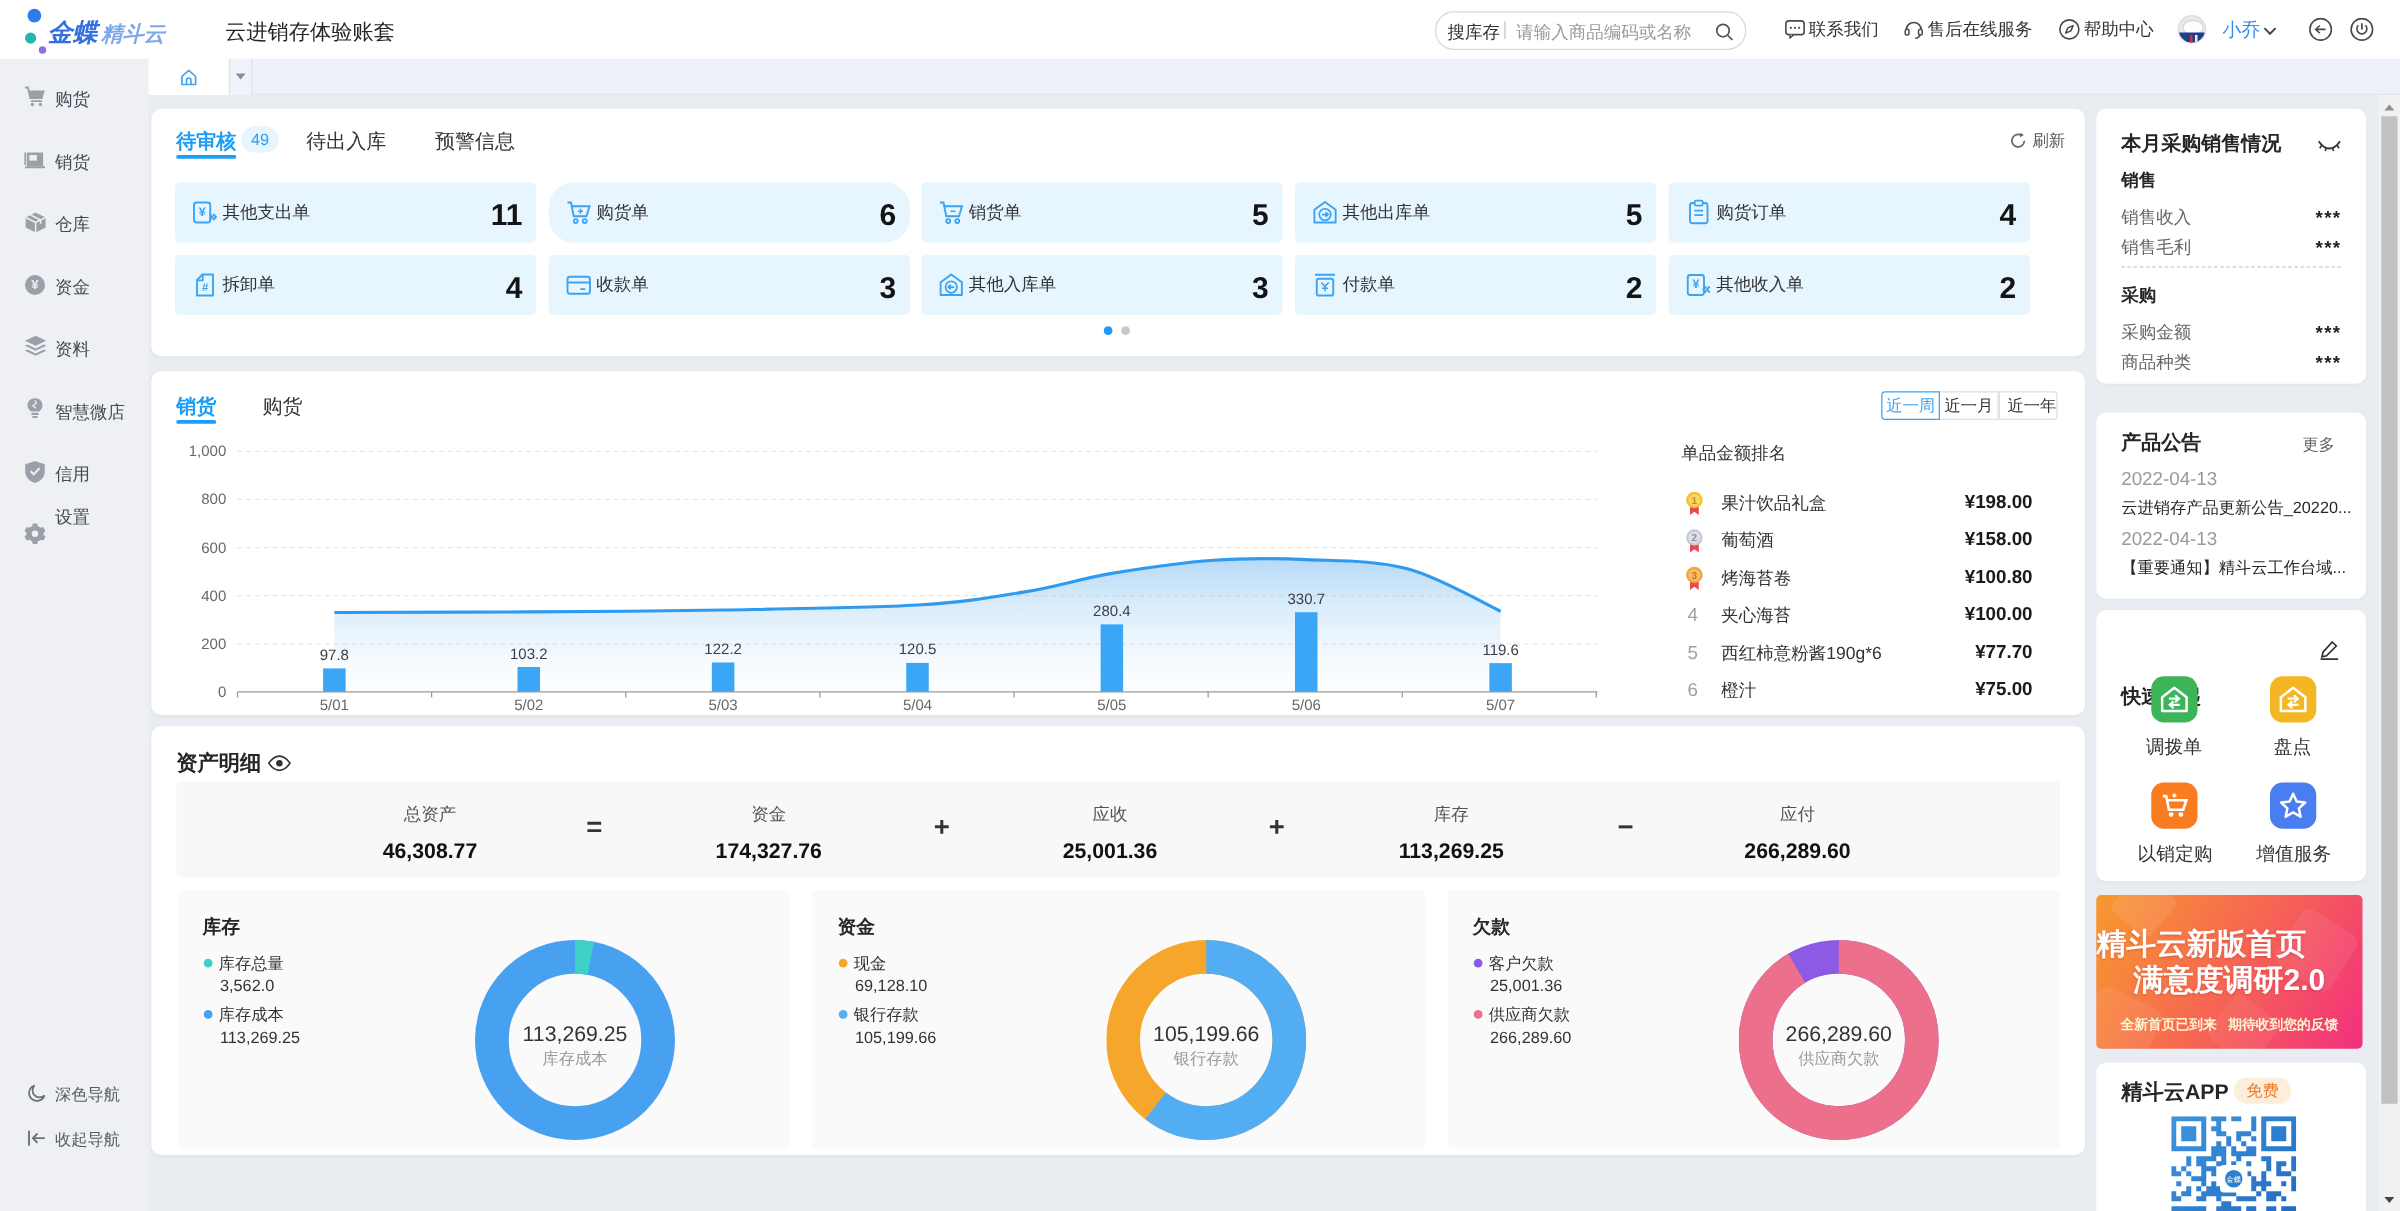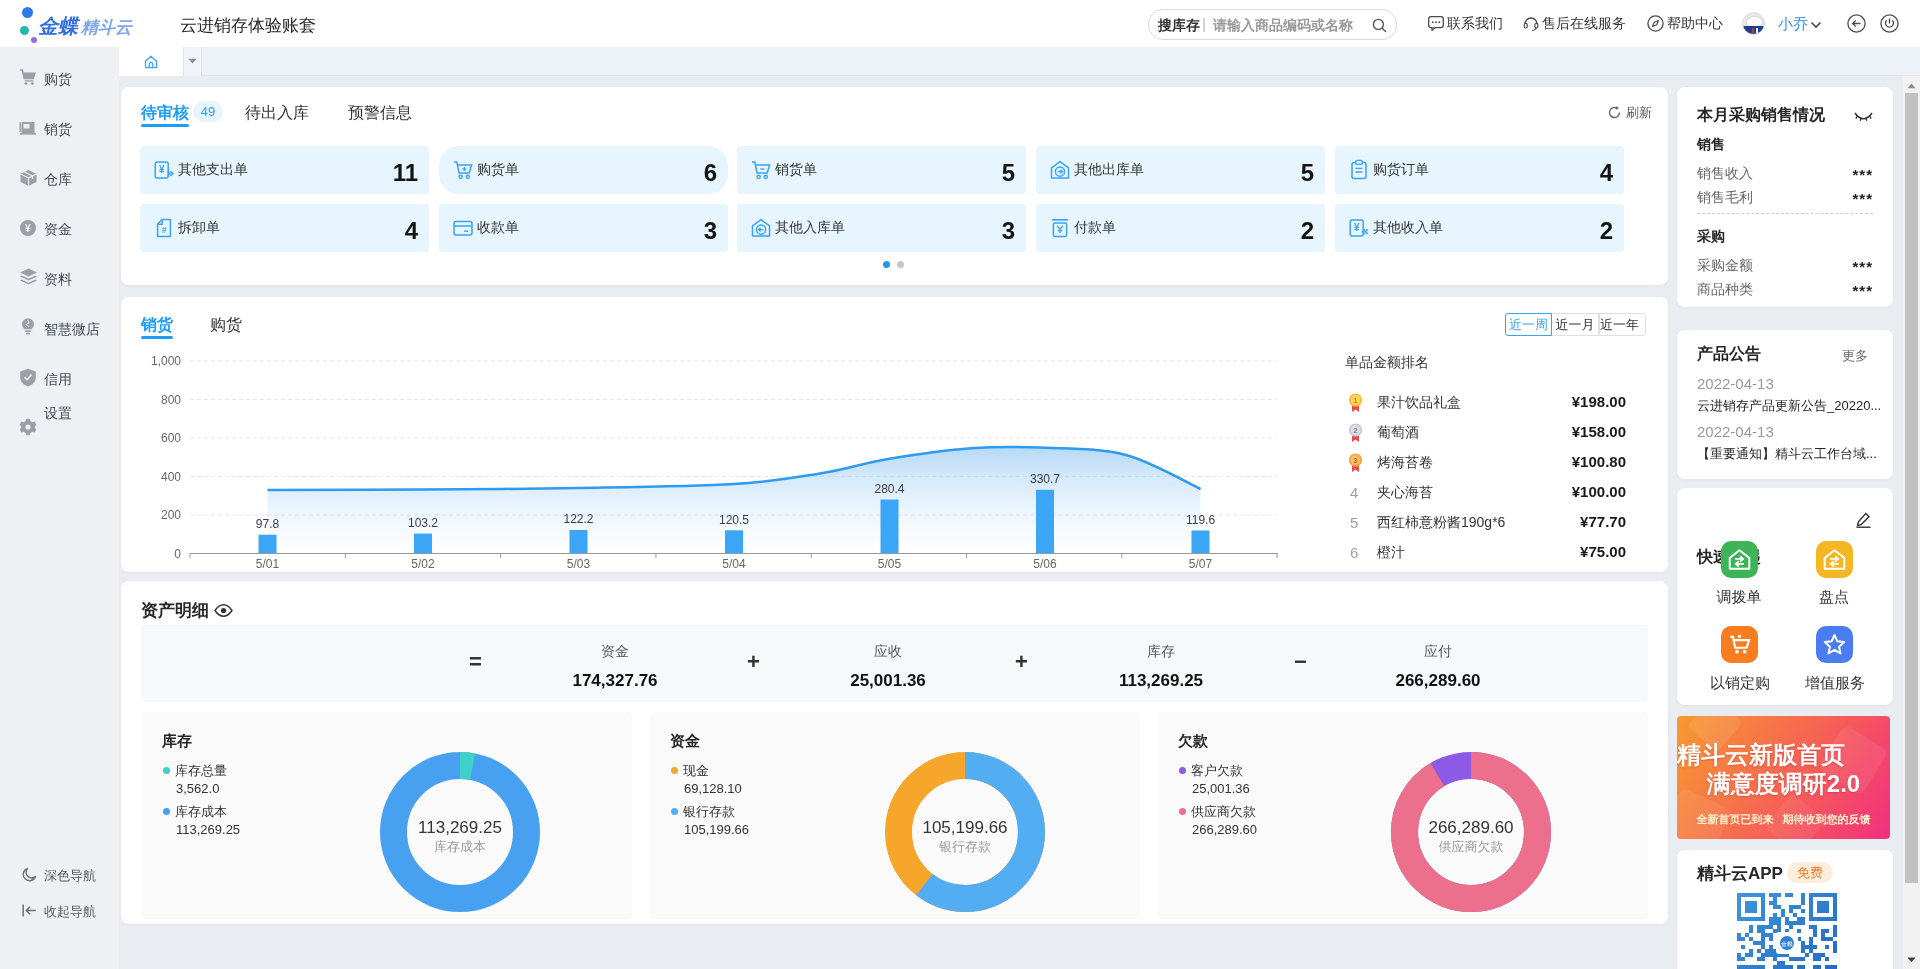--- a/index.html
+++ b/index.html
@@ -35,21 +35,21 @@
 <body>
 
 <div class="abs" style="left:0;top:0;width:1920px;height:47px;background:#fff;z-index:5;"></div>
 
 <div class="abs" style="left:22px;top:7px;width:11px;height:11px;border-radius:50%;background:#2f7ce8;z-index:6;"></div>
 <div class="abs" style="left:20px;top:26px;width:9px;height:9px;border-radius:50%;background:#27b5ae;z-index:6;"></div>
 <div class="abs" style="left:31px;top:37px;width:6px;height:6px;border-radius:50%;background:#8f6fe0;z-index:6;"></div>
 <div class="abs" style="left:38px;top:13px;font-size:20px;font-weight:bold;font-style:italic;color:#3470dd;z-index:6;">金蝶<span style="color:#7fa7ec;margin-left:3px;font-size:17px;">精斗云</span></div>
 <div class="abs" style="left:180px;top:14px;font-size:17px;color:#262626;z-index:6;">云进销存体验账套</div>
 
-<div class="abs" style="left:1148px;top:9px;width:249px;height:31px;border:1px solid #d9d9d9;border-radius:15px;z-index:6;background:#fff;font-weight:bold;">
+<div class="abs" style="left:1148px;top:9px;width:249px;height:31px;border:1px solid #d9d9d9;border-radius:15px;z-index:6;background:#fff;">
   <span style="position:absolute;left:9px;top:7px;font-size:14px;color:#333;">搜库存</span>
   <span style="position:absolute;left:53px;top:5px;font-size:15px;color:#d0d0d0;">|</span>
   <span style="position:absolute;left:64px;top:7px;font-size:14px;color:#9a9a9a;">请输入商品编码或名称</span>
   <svg style="position:absolute;right:9px;top:8px;" width="15" height="15" viewBox="0 0 15 15">
       <circle cx="6.4" cy="6.4" r="5" fill="none" stroke="#555" stroke-width="1.4"></circle>
       <line x1="10.2" y1="10.2" x2="14" y2="14" stroke="#555" stroke-width="1.4"></line>
     </svg>
 </div>
 
 <div class="abs" style="left:1428px;top:16px;z-index:6;">
@@ -312,21 +312,21 @@
   <div style="position:absolute;left:762px;top:174px;width:7px;height:7px;border-radius:50%;background:#2196f3;"></div>
   <div style="position:absolute;left:776px;top:174px;width:7px;height:7px;border-radius:50%;background:#c3c8ce;"></div>
 </div>
 
 <div class="card" id="cardB" style="left:121px;top:297px;width:1547px;height:275px;">
   <div style="position:absolute;left:20px;top:18px;font-size:16px;font-weight:bold;color:#1b9df8;">销货</div>
   <div style="position:absolute;left:20px;top:39px;width:32px;height:3px;background:#1b9df8;border-radius:2px;"></div>
   <div style="position:absolute;left:89px;top:18px;font-size:16px;color:#333;">购货</div>
   <div style="position:absolute;left:1384px;top:16px;width:47px;height:23px;border:1px solid #3aa3f3;border-radius:3px 0 0 3px;color:#3aa3f3;font-size:13px;text-align:center;line-height:21px;background:#fff;z-index:2;">近一周</div>
   <div style="position:absolute;left:1431px;top:16px;width:47px;height:23px;border:1px solid #dcdfe6;border-left:none;color:#333;font-size:13px;text-align:center;line-height:21px;">近一月</div>
-  <div style="position:absolute;left:1478px;top:16px;width:47px;height:23px;border:1px solid #dcdfe6;border-left:1px solid #dcdfe6;border-radius:0 3px 3px 0;color:#333;font-size:13px;text-align:left;line-height:21px;">近一年</div>
+  <div style="position:absolute;left:1478px;top:16px;width:47px;height:23px;border:1px solid #dcdfe6;border-left:1px solid #dcdfe6;border-radius:0 3px 3px 0;color:#333;font-size:13px;text-align:right;line-height:21px;">近一年</div>
   <svg style="position:absolute;left:0;top:0;" width="1180" height="275" viewBox="0 0 1180 275">
     <g stroke="#e3e7eb" stroke-dasharray="4,3">
       <line x1="69" y1="64" x2="1156" y2="64"></line>
       <line x1="69" y1="102.5" x2="1156" y2="102.5"></line>
       <line x1="69" y1="141" x2="1156" y2="141"></line>
       <line x1="69" y1="179.5" x2="1156" y2="179.5"></line>
       <line x1="69" y1="218" x2="1156" y2="218"></line>
     </g>
     <g font-size="12" fill="#666" text-anchor="end" font-family="Liberation Sans">
       <text x="60" y="68">1,000</text>
@@ -431,20 +431,24 @@
     </div>
 </div>
 
 <div class="card" id="cardC" style="left:121px;top:581px;width:1547px;height:343px;">
   <div style="position:absolute;left:20px;top:18px;font-size:17px;font-weight:bold;color:#262626;">资产明细</div>
   <svg style="position:absolute;left:93px;top:23px;" width="19" height="13" viewBox="0 0 19 13">
       <path d="M1 6.5 C4 2 7 0.8 9.5 0.8 C12 0.8 15 2 18 6.5 C15 11 12 12.2 9.5 12.2 C7 12.2 4 11 1 6.5 Z" fill="none" stroke="#333" stroke-width="1.4"></path>
       <circle cx="9.5" cy="6.5" r="2.6" fill="#333"></circle>
     </svg>
   <div style="position:absolute;left:20px;top:44px;width:1507px;height:77px;background:#f7f8f9;border-radius:4px;">
+    <div class="fcol" style="left:103px;">
+        <div class="flab">总资产</div>
+        <div class="fval">46,308.77</div>
+      </div>
     <div class="fop" style="left:328px;">=</div>
     <div class="fcol" style="left:374px;">
         <div class="flab">资金</div>
         <div class="fval">174,327.76</div>
       </div>
     <div class="fop" style="left:606px;">+</div>
     <div class="fcol" style="left:647px;">
         <div class="flab">应收</div>
         <div class="fval">25,001.36</div>
       </div>

